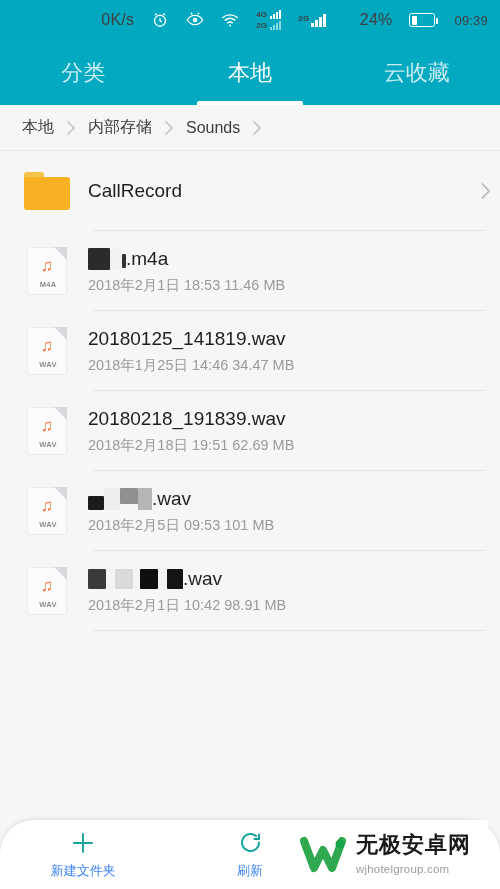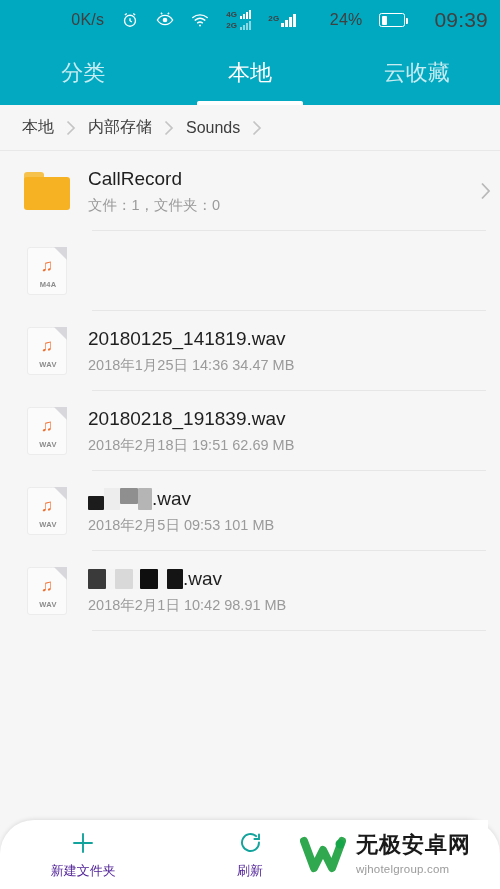--- a/index.html
+++ b/index.html
@@ -12,21 +12,21 @@
 
   
   .statusbar {
     height:40px; background:#00A8C0;
     display:flex; align-items:center; justify-content:flex-end;
     padding:0 12px 0 0; gap:17px;
     color:#404040; font-size:16px; letter-spacing:.2px;
   }
   .sb-net { font-size:16px; font-weight:400; }
   .sb-ico { display:inline-flex; align-items:center; justify-content:center; }
-  .sb-time { font-size:21px; margin-left:12px; }
+  .sb-time { font-size:13px; margin-left:2px; }
   .sb-batt-txt { font-size:16px;margin-left:17px; }
 
   .alarm-ico, .eye-ico, .wifi-ico { width:18px; height:18px; }
   .sig-stack { display:flex; flex-direction:column; justify-content:flex-start; height:20px; }
   .sig-row { display:flex; align-items:flex-end; gap:3px; }
   .sig-g { font-size:8px; line-height:8px; font-weight:700; }
   .bars { display:flex; align-items:flex-end; gap:1px; height:9px; }
   .bars i { display:block; width:2px; background:#fff; }
   .bars i:nth-child(1){height:3px} .bars i:nth-child(2){height:5px}
   .bars i:nth-child(3){height:7px} .bars i:nth-child(4){height:9px}
@@ -100,21 +100,21 @@
   
   .toolbar {
     position:absolute; left:0; right:0; bottom:0; height:69px;
     background:#ffffff; border-radius:34px 34px 0 0;
     box-shadow:0 -1px 4px rgba(0,0,0,.10);
     display:flex; align-items:center;
   }
   .tool { flex:1; display:flex; flex-direction:column; align-items:center;
           justify-content:center; gap:6px; }
   .tool .ti { height:26px; display:flex; align-items:center; justify-content:center; color:#12A39C; }
-  .tool .tl { font-size:13px; color:#4c1d95; }
+  .tool .tl { font-size:13px; color:#3b82f6; }
 
   
   .watermark {
     position:absolute; right:12px; bottom:0; width:200px; height:69px;
     background:#ffffff; display:flex; align-items:center; gap:8px;
     padding-left:12px; border-radius:18px 0 0 0;
   }
   .wm-logo { width:48px; height:42px; flex:0 0 48px; position:relative; }
   .wm-text { display:flex; flex-direction:column; line-height:1; }
   .wm-cn { font-size:22px; font-weight:700; color:#1a1a1a; letter-spacing:1px; }
@@ -228,52 +228,60 @@
 
     <div class="row">
       <div class="thumb">
         <div class="folder">
             <div class="tabp"></div>
             <div class="body"></div>
           </div>
       </div>
       <div class="meta">
         <div class="title">CallRecord</div>
-        <div class="sub">文件：1，文件夹：0</div>
       </div>
       <div class="chev">
         <svg width="13" height="20" viewBox="0 0 13 20" fill="none" stroke="#b9b9b9" stroke-width="1.8">
             <path d="M3 2.5 10 10l-7 7.5"></path>
           </svg>
       </div>
       <div class="divider"></div>
     </div>
 
     <div class="row">
       <div class="thumb">
         <div class="fileico">
             <div class="corner"></div>
             <div class="note">♫</div>
           <div class="ext">M4A</div>
           </div>
       </div>
+      <div class="meta">
+        <div class="title">
+          <span class="redact" style="width:22px;height:22px;background:#2b2b2b"></span>
+          <span class="redact" style="width:12px;height:22px;background:#f2f2f2"></span>
+          <span class="redact" style="width:4px;height:14px;background:#333;margin-top:4px"></span>
+          <span>.m4a</span>
+        </div>
+        <div class="sub">2018年2月1日 18:53 11.46 MB</div>
+      </div>
       <div class="divider"></div>
     </div>
 
     <div class="row">
       <div class="thumb">
         <div class="fileico">
             <div class="corner"></div>
             <div class="note">♫</div>
           <div class="ext">WAV</div>
           </div>
       </div>
       <div class="meta">
         <div class="title">20180125_141819.wav</div>
-        <div class="sub">2018年1月25日 14:36 34.47 MB</div>
+        <div class="sub">2018年1月25日 14:46 34.47 MB</div>
       </div>
       <div class="divider"></div>
     </div>
 
     <div class="row">
       <div class="thumb">
         <div class="fileico">
             <div class="corner"></div>
             <div class="note">♫</div>
           <div class="ext">WAV</div>

